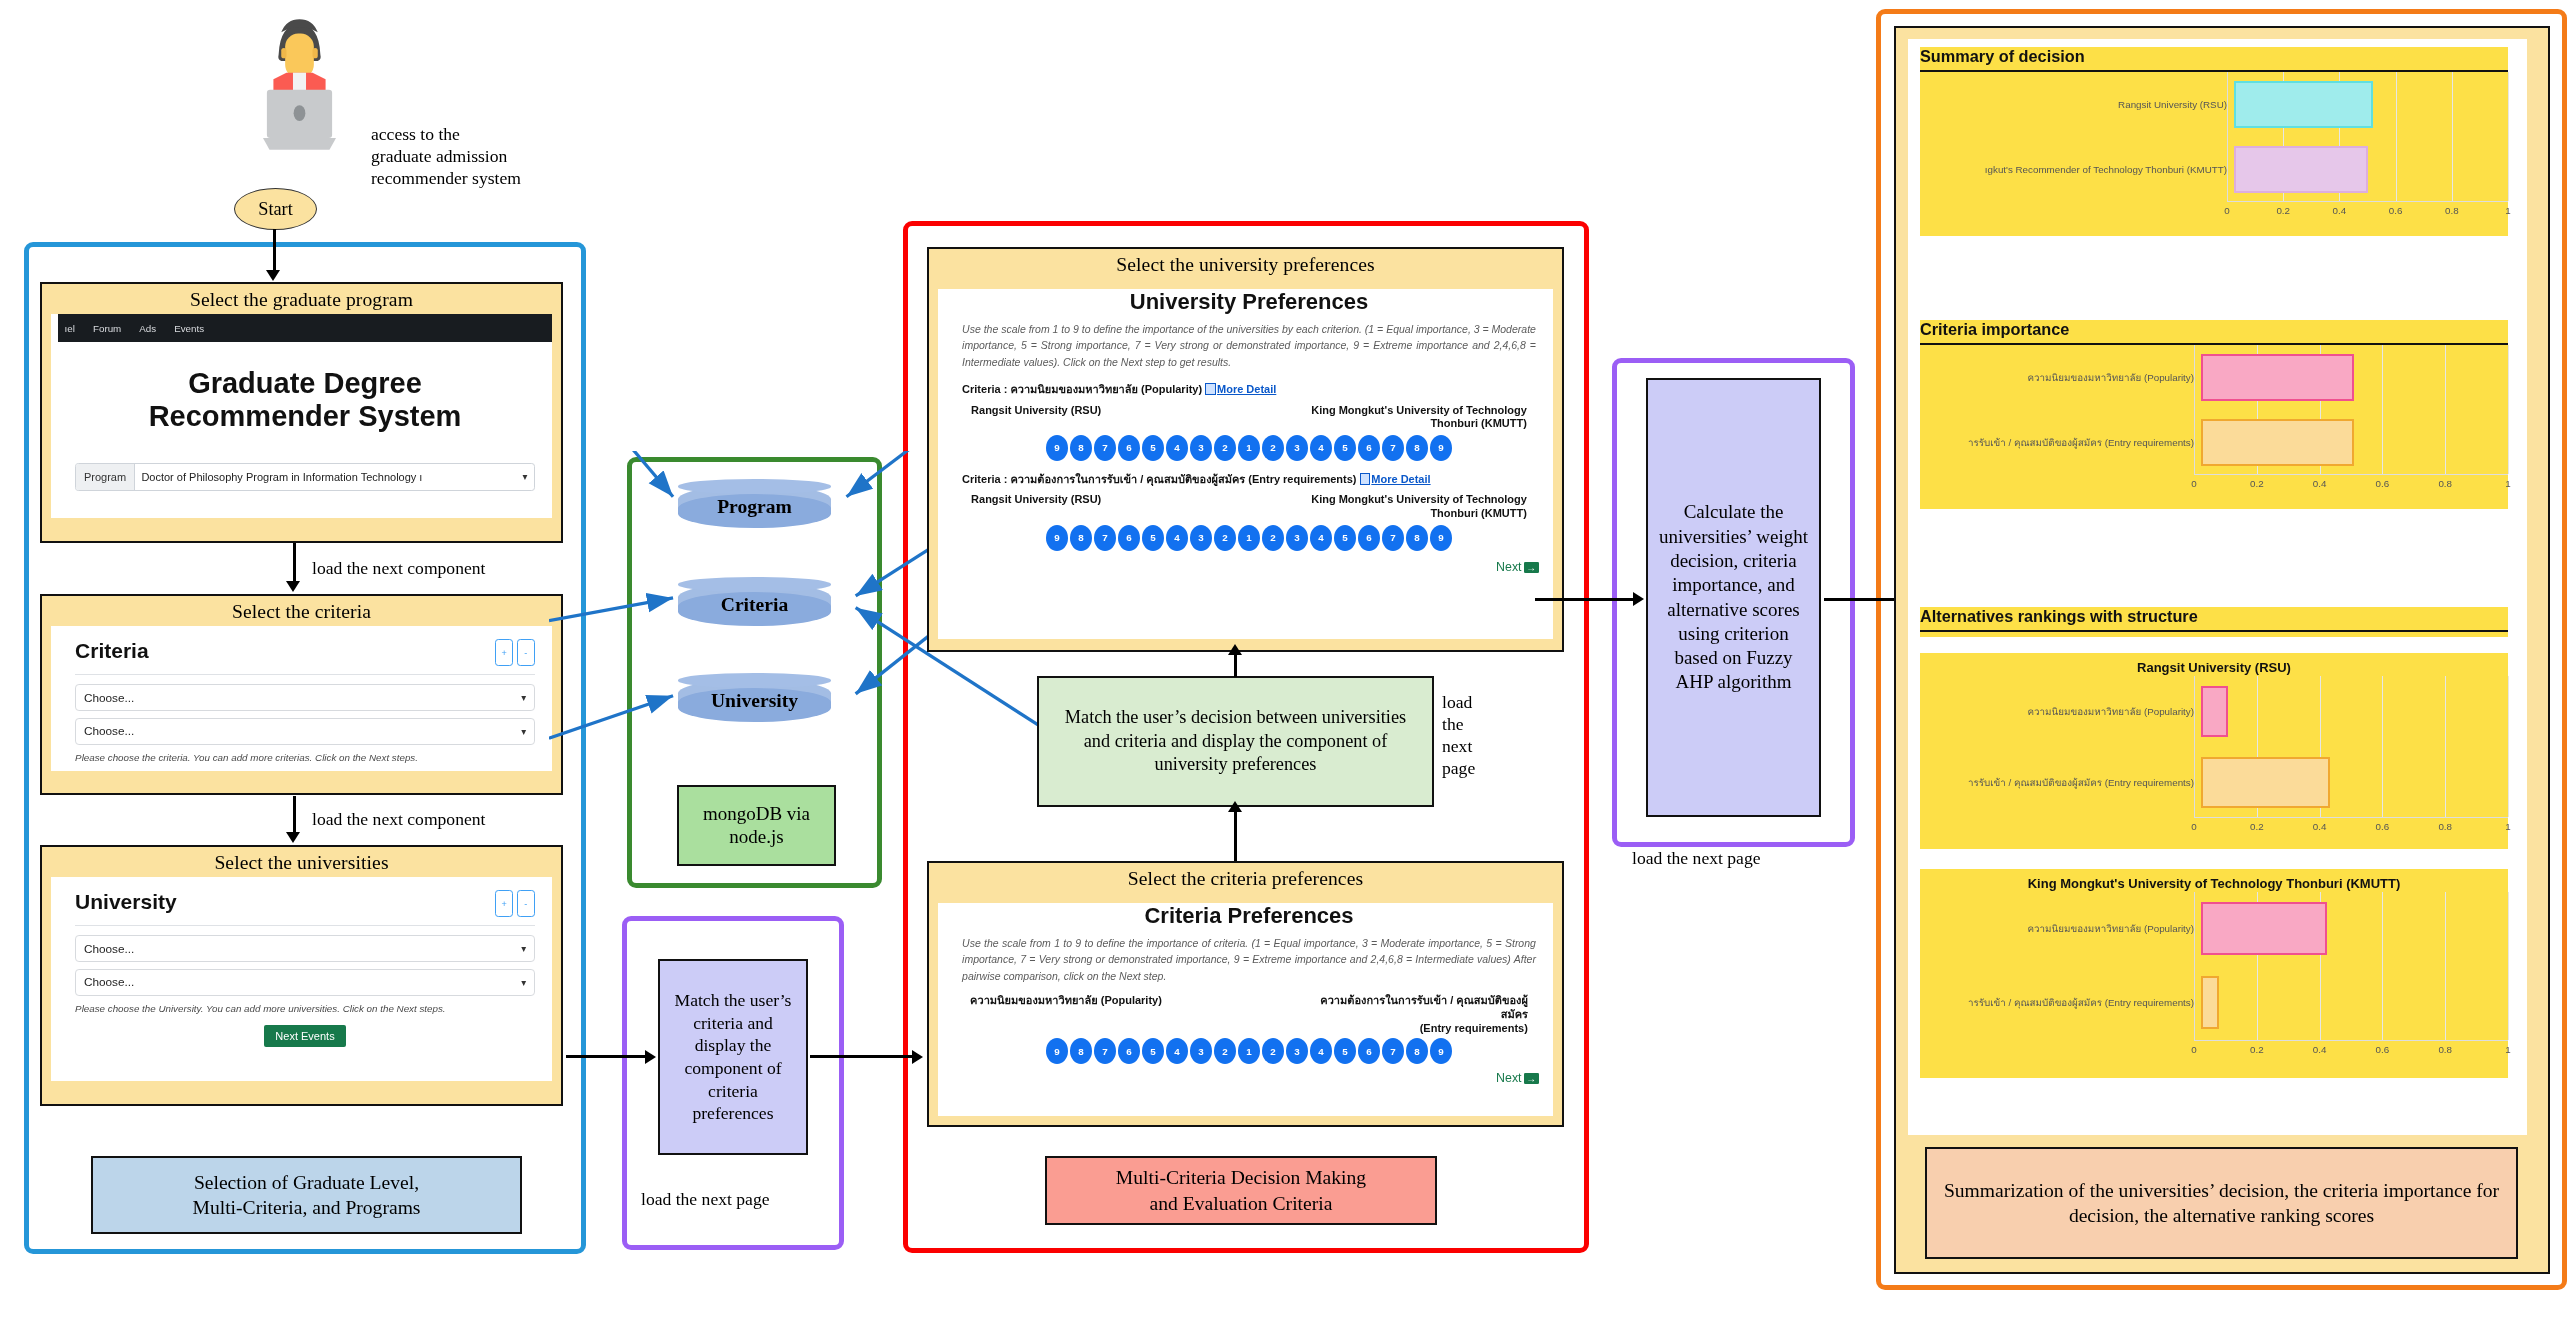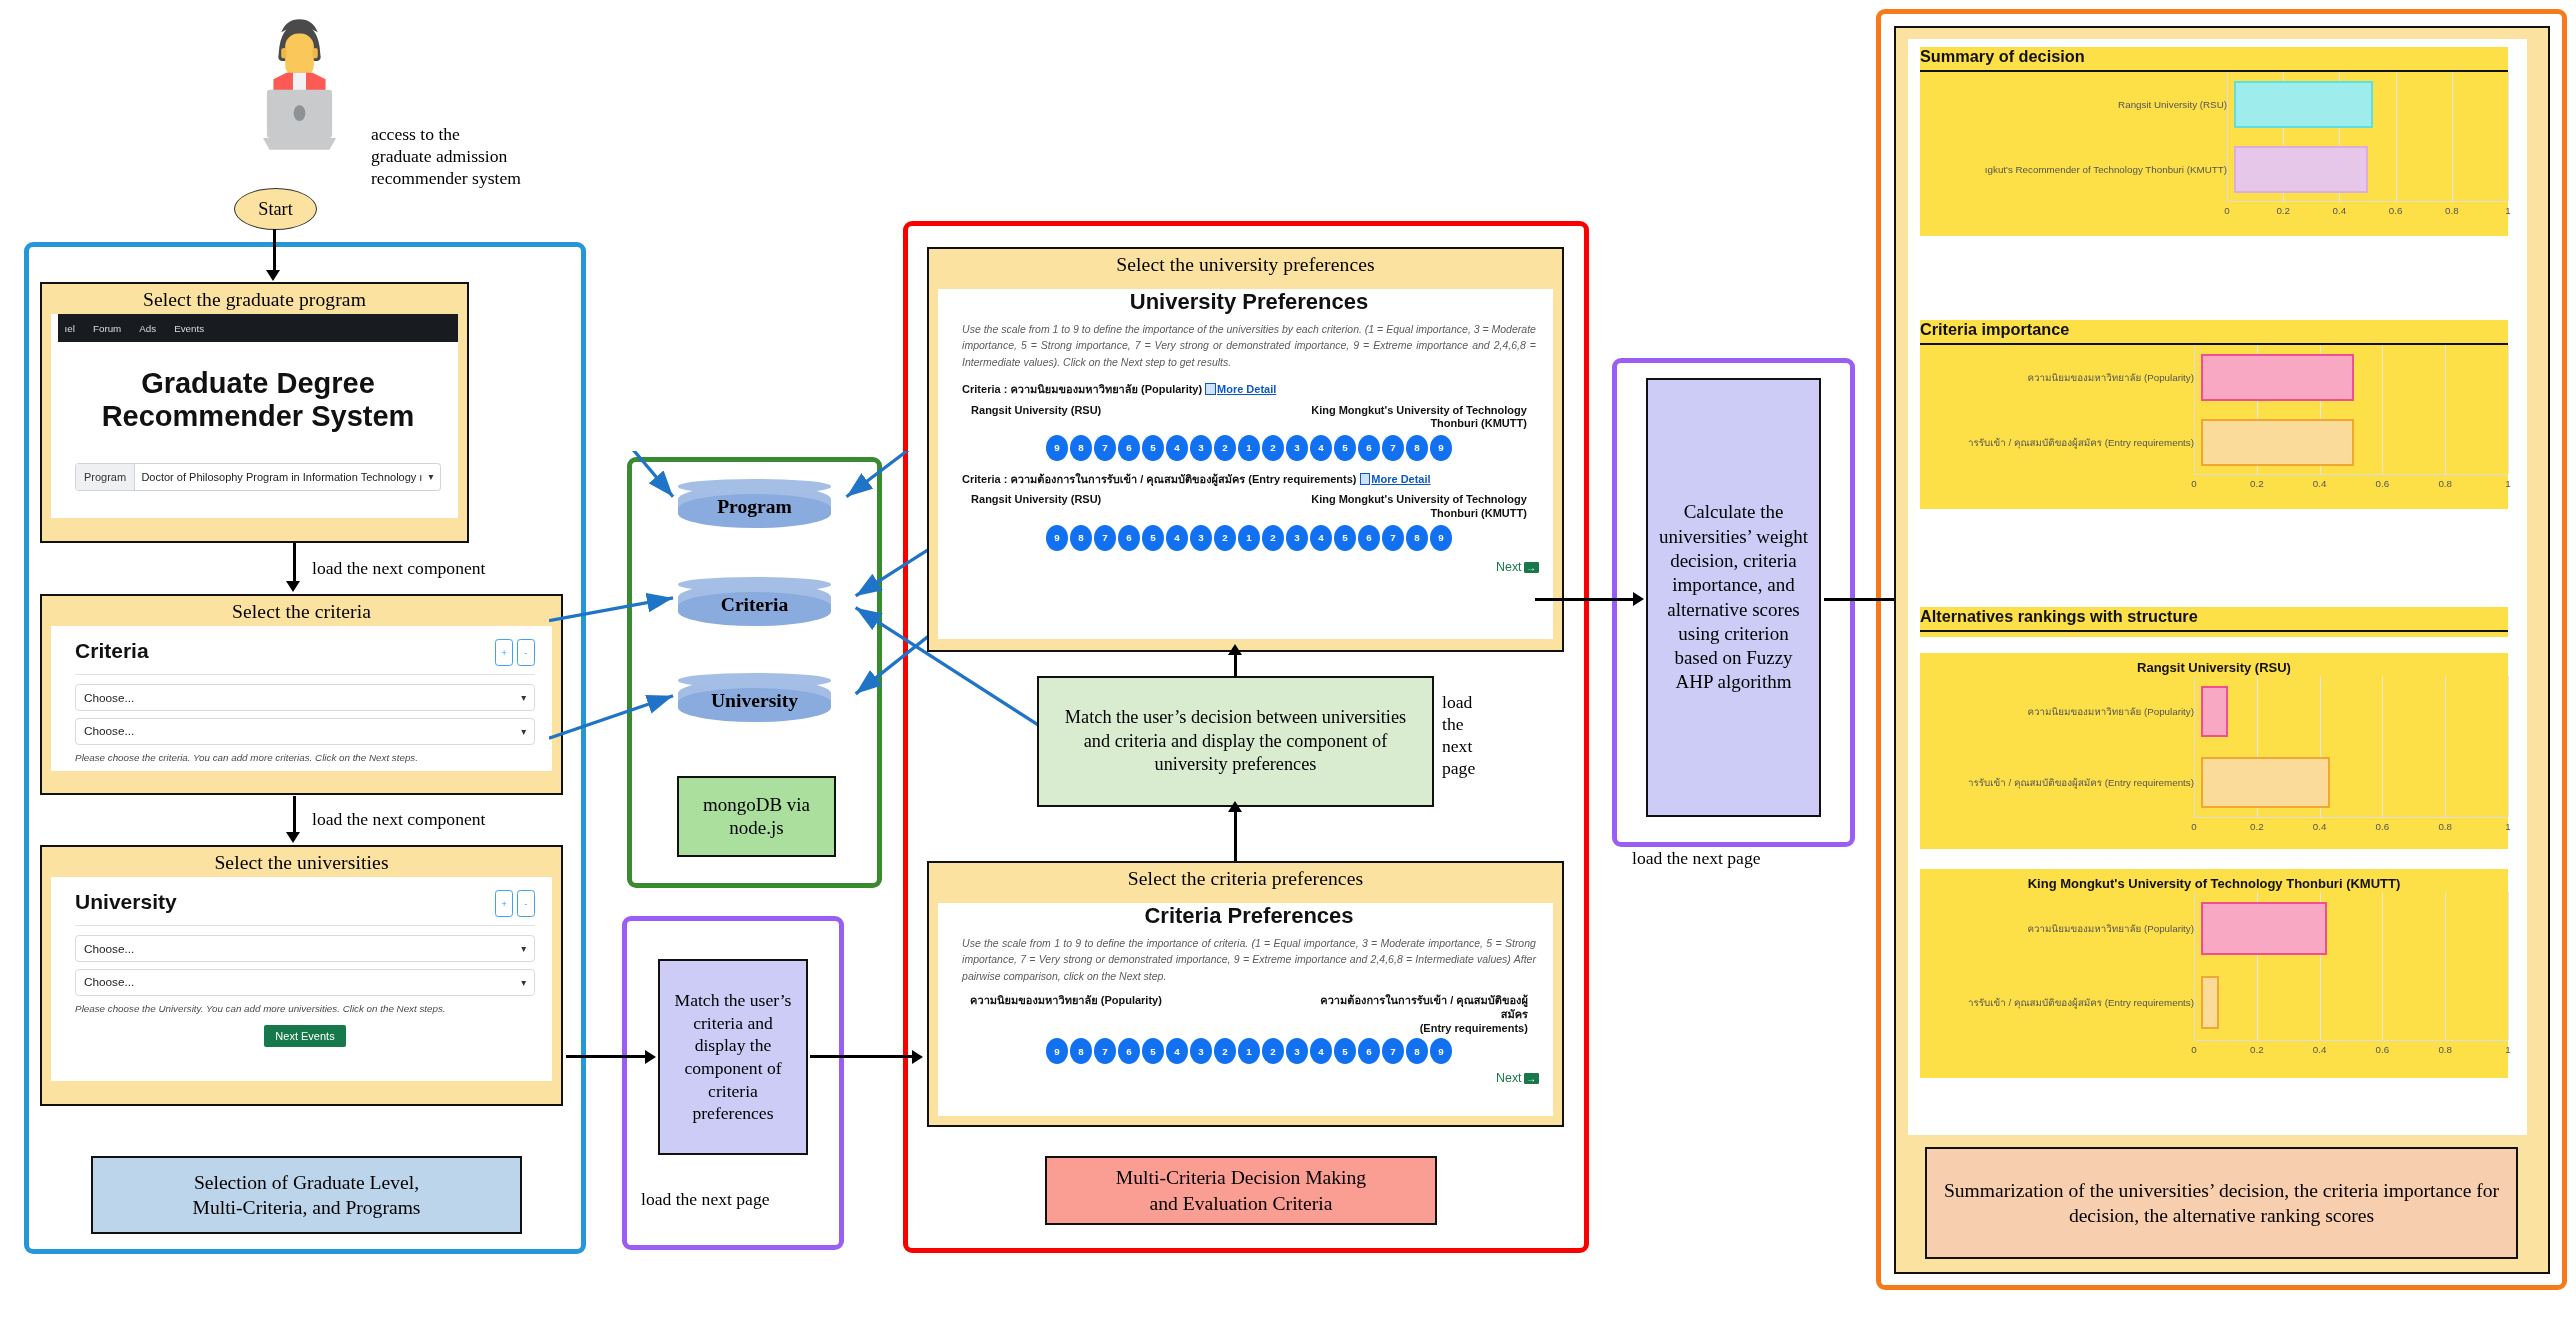--- a/index.html
+++ b/index.html
@@ -80,21 +80,21 @@
   
   .cyl{position:absolute;width:153px;height:43px;background:#8aabdd;border-radius:50%/14.4px;
        display:flex;align-items:center;justify-content:center;
        font-family:"Liberation Serif", serif;font-weight:700;font-size:19.6px;color:#000;
        box-shadow:inset 0 9.1px 0 rgba(255,255,255,.22);}
   .cyl:before{content:"";position:absolute;left:0;top:-5.9px;width:100%;height:14.4px;
               background:#a4bee6;border-radius:50%;}
   .cyl span{position:relative;z-index:2;}
   .mongo{position:absolute;background:#aadf9e;border:2px solid #111;
          font-family:"Liberation Serif", serif;font-size:19px;text-align:center;color:#000;
-         display:flex;align-items:center;justify-content:center;line-height:1.2;}
+         display:flex;align-items:center;justify-content:center;line-height:1.2;margin-top:9px;}
 
   
   .pbox{position:absolute;border:2.6px solid #111;box-sizing:border-box;
         display:flex;align-items:center;justify-content:center;text-align:center;
         font-family:"Liberation Serif", serif;color:#000;line-height:1.28;}
   .pbox.greenbg{background:#d9ecd0;}
   .pbox.purplebg{background:#ccccf7;}
   .pbox.bluebg{background:#bcd5ea;}
   .pbox.redbg{background:#fa9d92;}
   .pbox.peachbg{background:#f8cfae;}
@@ -160,21 +160,21 @@
     <path d="M24 190 l112 0 l-10 18 l-92 0z" fill="#c8cacc"></path>
   </svg>
 </div>
 <div class="caption" style="left:371px;top:124px;width:274px;white-space:pre-line;">access to the
 graduate admission
 recommender system</div>
 <div class="startEll" style="left:234px;top:188px;">Start</div>
 <div class="vline" style="left:273px;top:229px;height:46px;"></div>
 <div class="arrowDown" style="left:266px;top:270px;"></div>
 
-<div class="card" style="left:40px;top:282px;width:429px;height:261px;">
+<div class="card" style="left:40px;top:282px;width:523px;height:261px;">
   <div class="card-title">Select the graduate program</div>
   <div class="screen" style="height:204px;">
     <div class="navbar">
       <span>ıel</span>
       <span>Forum</span>
       <span>Ads</span>
       <span>Events</span>
     </div>
     <div class="brandbig" style="white-space:pre-line;">Graduate Degree
 Recommender System</div>

